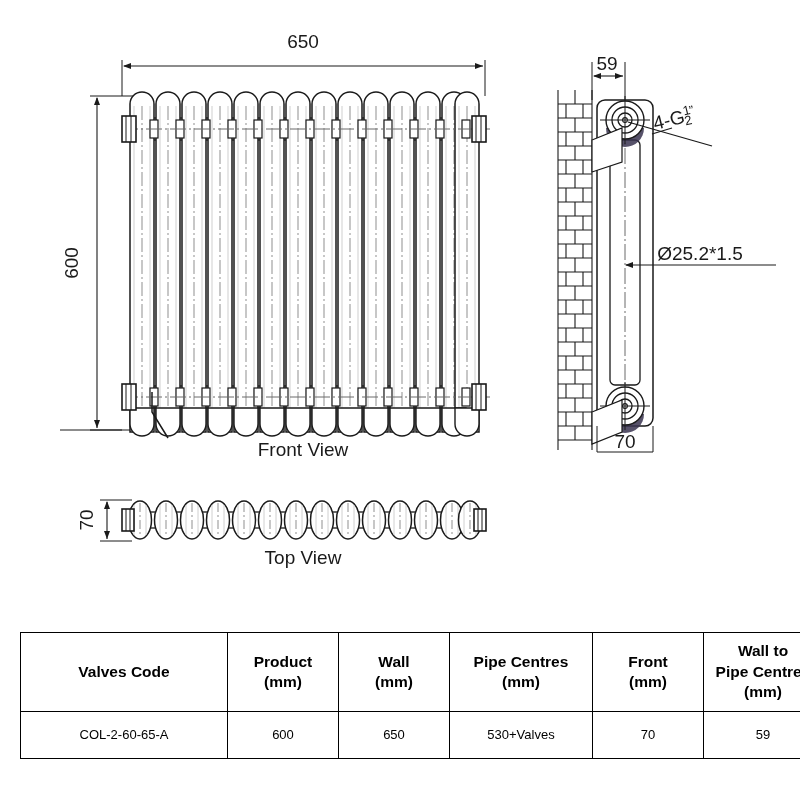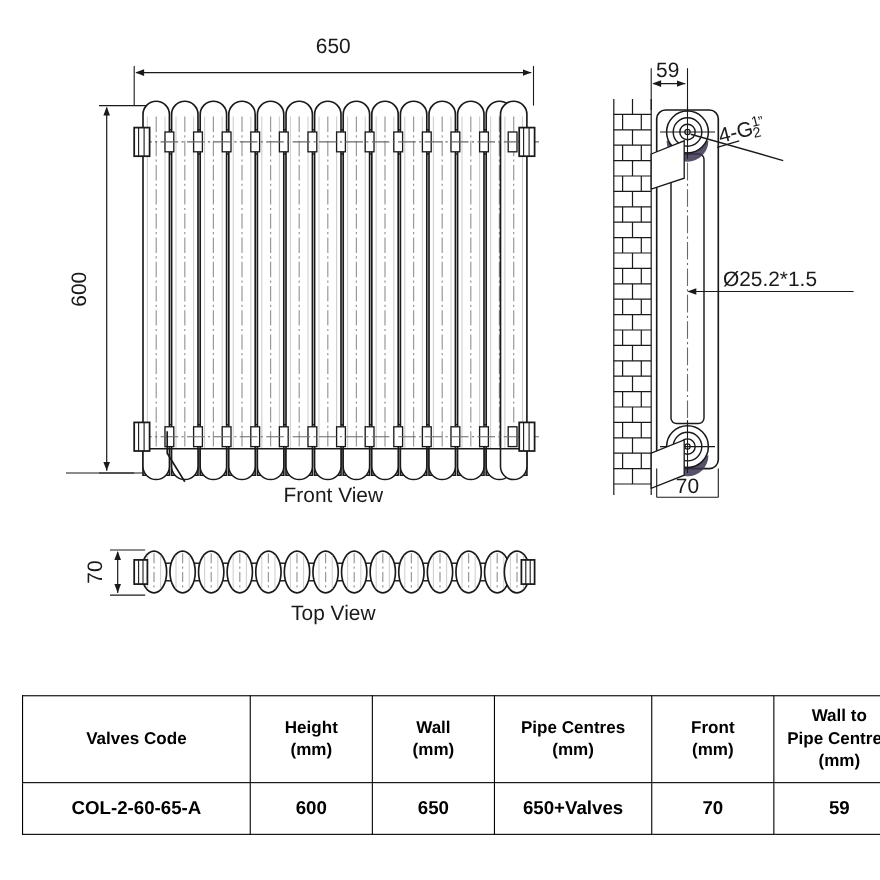--- a/index.html
+++ b/index.html
@@ -27,21 +27,21 @@
     position:absolute;left:20px;top:632px;width:760px;
     border-collapse:collapse;table-layout:fixed;
   }
   #spec-table td{
     border:1.6px solid #000;
     text-align:center;vertical-align:middle;
     font-size:15.5px;line-height:1.32;
     color:#000;padding:2px 3px;
   }
   #spec-table thead td{font-weight:bold;height:74px;}
-  #spec-table tbody td{font-weight:bold;height:42px;font-size:17px;}
+  #spec-table tbody td{font-weight:normal;height:42px;font-size:13px;}
   .c0{width:200px}.c1{width:104px}.c2{width:104px}
   .c3{width:136px}.c4{width:104px}.c5{width:112px}
 </style>
 </head>
 <body>
 
 <div id="stage">
   <svg width="800" height="800" viewBox="0 0 800 800">
     <defs>
       <marker id="ar" markerWidth="9" markerHeight="9" refX="8" refY="3" orient="auto" markerUnits="userSpaceOnUse">
@@ -365,21 +365,21 @@
     </g>
   </svg>
 
   <table id="spec-table">
     <thead>
       <tr>
         <td class="c0">
           <div>Valves Code</div>
         </td>
         <td class="c1">
-          <div>Height</div>
+          <div>Product</div>
           <div>(mm)</div>
         </td>
         <td class="c2">
           <div>Wall</div>
           <div>(mm)</div>
         </td>
         <td class="c3">
           <div>Pipe Centres</div>
           <div>(mm)</div>
         </td>
@@ -392,19 +392,19 @@
           <div>Pipe Centres</div>
           <div>(mm)</div>
         </td>
       </tr>
     </thead>
     <tbody>
       <tr>
         <td>COL-2-60-65-A</td>
         <td>600</td>
         <td>650</td>
-        <td>650+Valves</td>
+        <td>530+Valves</td>
         <td>70</td>
         <td>59</td>
       </tr>
     </tbody>
   </table>
 </div>
 
 </body></html>

